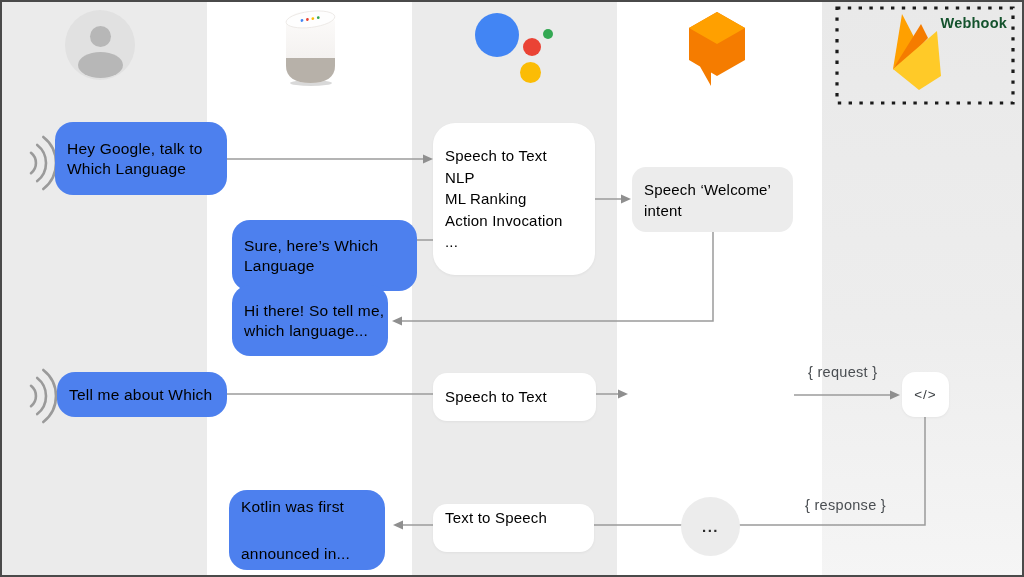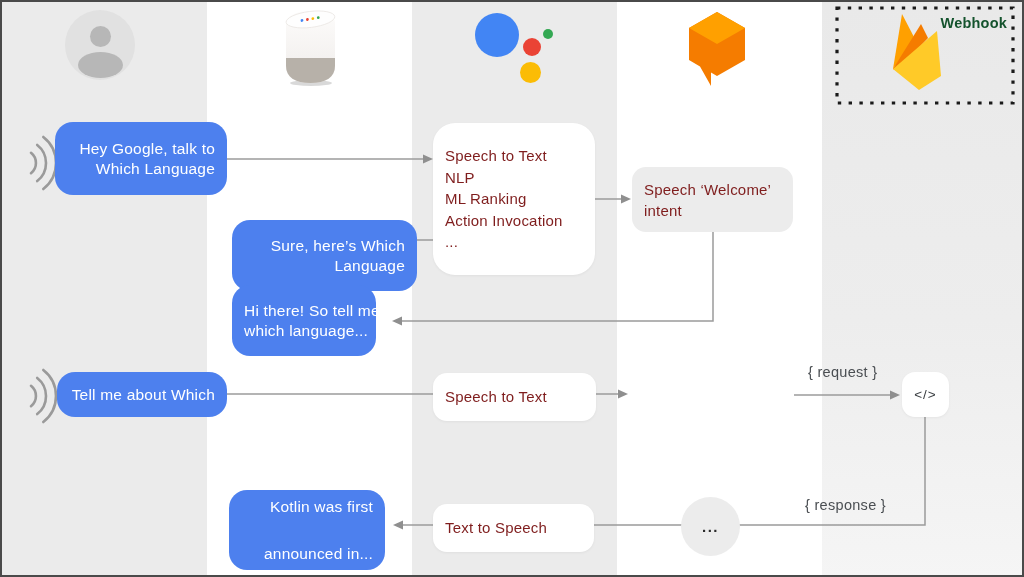--- a/index.html
+++ b/index.html
@@ -14,29 +14,29 @@
   .lane2{left:205px;width:205px;background:#ffffff;}
   .lane3{left:410px;width:205px;background:var(--column-gray);}
   .lane4{left:615px;width:205px;background:#ffffff;}
   .lane5{left:820px;width:202px;background:linear-gradient(180deg,#e9e9e9 0%,#ededed 55%,#f5f5f5 100%);}
 
   svg.connectors{position:absolute;left:0;top:0;z-index:1;}
 
   .node{position:absolute;z-index:2;box-sizing:border-box;}
 
   .bubble{
-    background:var(--bubble-blue);color:#ffffff;border-radius:18px;
+    background:var(--bubble-blue);color:#000000;border-radius:18px;
     display:flex;flex-direction:column;justify-content:center;
-    padding:6px 12px;font-size:15.5px;line-height:20px;letter-spacing:.2px;text-align:right;
+    padding:6px 12px;font-size:15.5px;line-height:20px;letter-spacing:.2px;
   }
   .bubble span{display:block;white-space:nowrap;}
 
   .procbox{
     border-radius:14px;display:flex;flex-direction:column;justify-content:center;
-    padding:24px 12px;font-size:15px;line-height:21.5px;color:#7f1d1d;letter-spacing:.2px;
+    padding:24px 12px;font-size:15px;line-height:21.5px;color:#000000;letter-spacing:.2px;
   }
   .procbox span{display:block;white-space:nowrap;}
   .white{background:#ffffff;box-shadow:0 1px 3px rgba(0,0,0,.05);}
   .grayb{background:var(--box-gray);}
   .round22{border-radius:22px;}
 
   .floatlabel{
     position:absolute;z-index:2;font-size:14.5px;color:#4a4e52;letter-spacing:.3px;white-space:nowrap;
   }
 
@@ -174,21 +174,21 @@
   <div class="node procbox grayb" style="left:630px;top:165px;width:161px;height:65px;line-height:21px;">
     <span>Speech ‘Welcome’</span>
     <span>intent</span>
   </div>
 
   <div class="node bubble" style="left:230px;top:203px;width:185px;height:71px;margin-top:15px;">
     <span>Sure, here’s Which</span>
     <span>Language</span>
   </div>
 
-  <div class="node bubble" style="left:230px;top:283px;width:144px;height:71px;">
+  <div class="node bubble" style="left:230px;top:283px;width:156px;height:71px;">
     <span>Hi there! So tell me,</span>
     <span>which language...</span>
   </div>
 
   <svg class="icon" style="left:18px;top:365px;" width="42" height="58" viewBox="0 0 42 58">
     <g stroke="#9a9a9a" stroke-width="2.6" fill="none" stroke-linecap="round">
       <path d="M11 18.8 A13 13 0 0 1 11 39.2"></path>
       <path d="M17.2 10.9 A23 23 0 0 1 17.2 47.1"></path>
       <path d="M23.3 3 A33 33 0 0 1 23.3 55"></path>
     </g>
@@ -208,21 +208,21 @@
   <div class="code-box">
     <span>&lt;/&gt;</span>
   </div>
 
   <div class="floatlabel" style="left:803px;top:495px;">{ response }</div>
 
   <div class="dots-circle">
     <span>...</span>
   </div>
 
-  <div class="node procbox white" style="left:431px;top:502px;width:161px;height:43px;">
+  <div class="node procbox white" style="left:431px;top:502px;width:161px;height:43px;justify-content:flex-end;">
     <span>Text to Speech</span>
   </div>
 
   <div class="node bubble" style="left:227px;top:488px;width:156px;height:80px;gap:27px;">
     <span>Kotlin was first</span>
     <span>announced in...</span>
   </div>
 
 </div>
 

